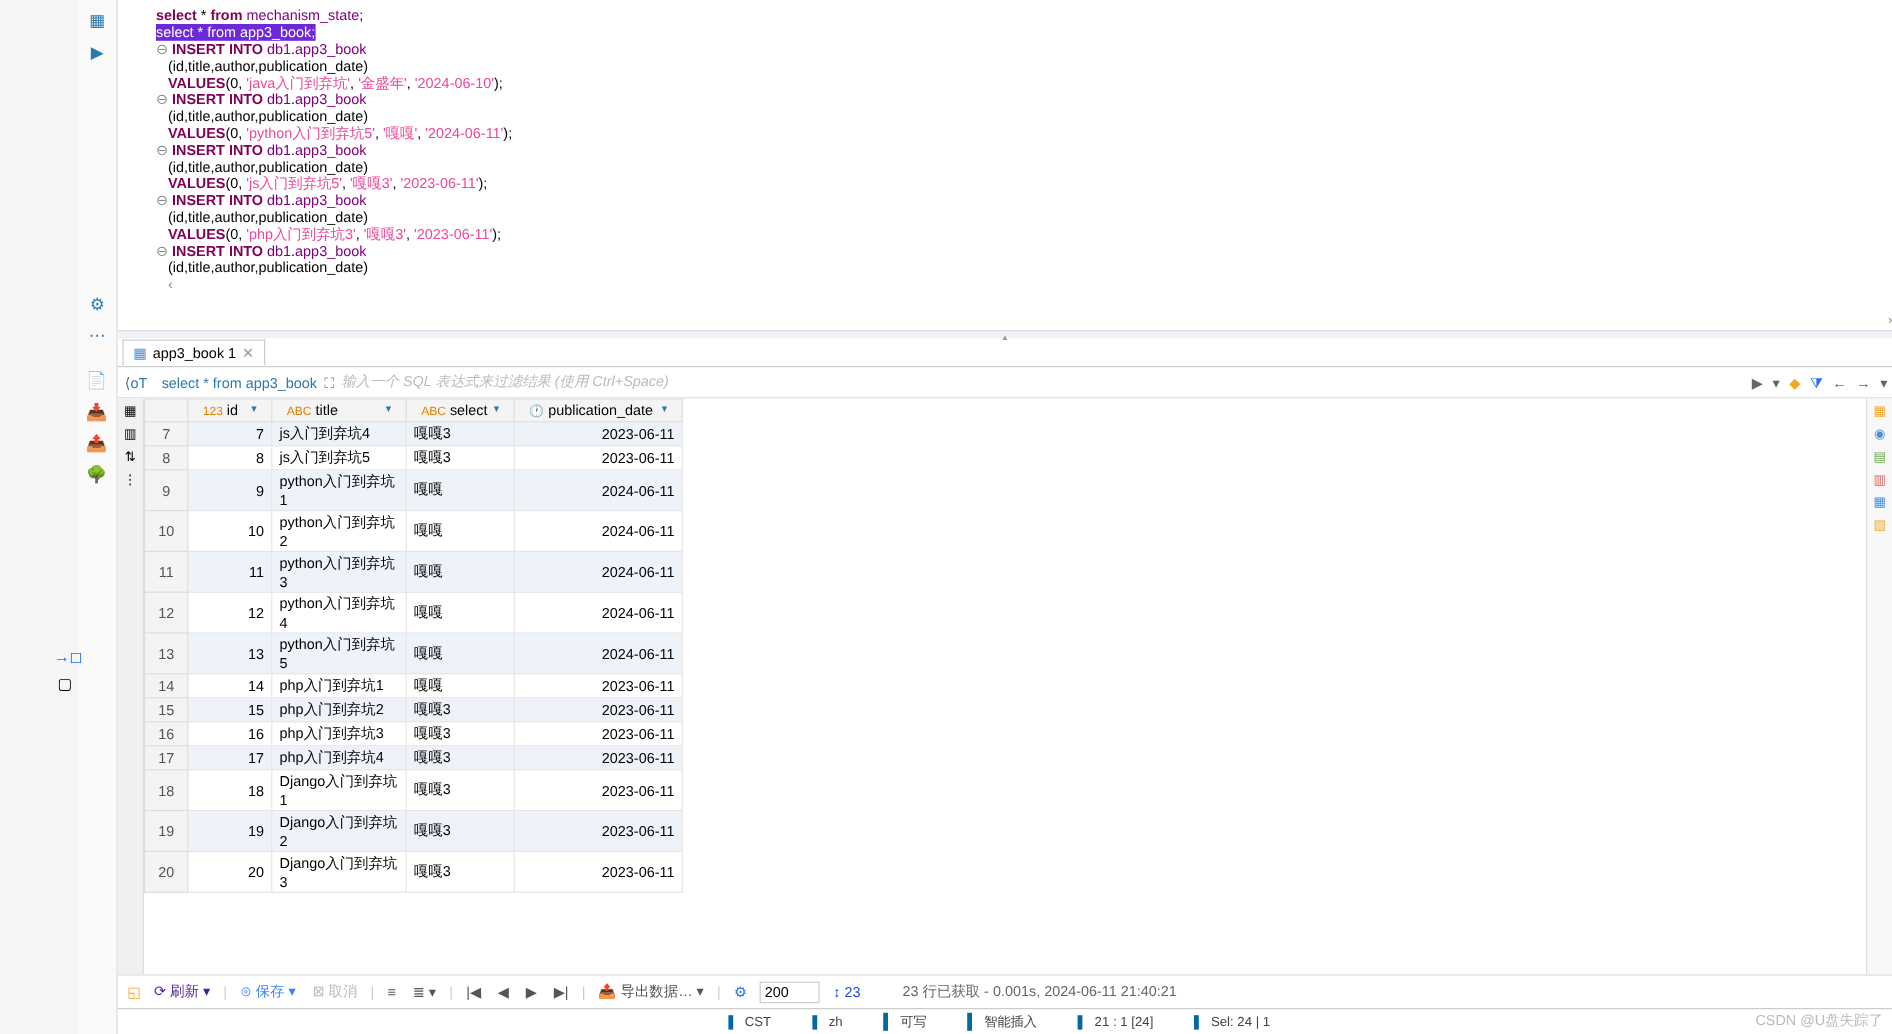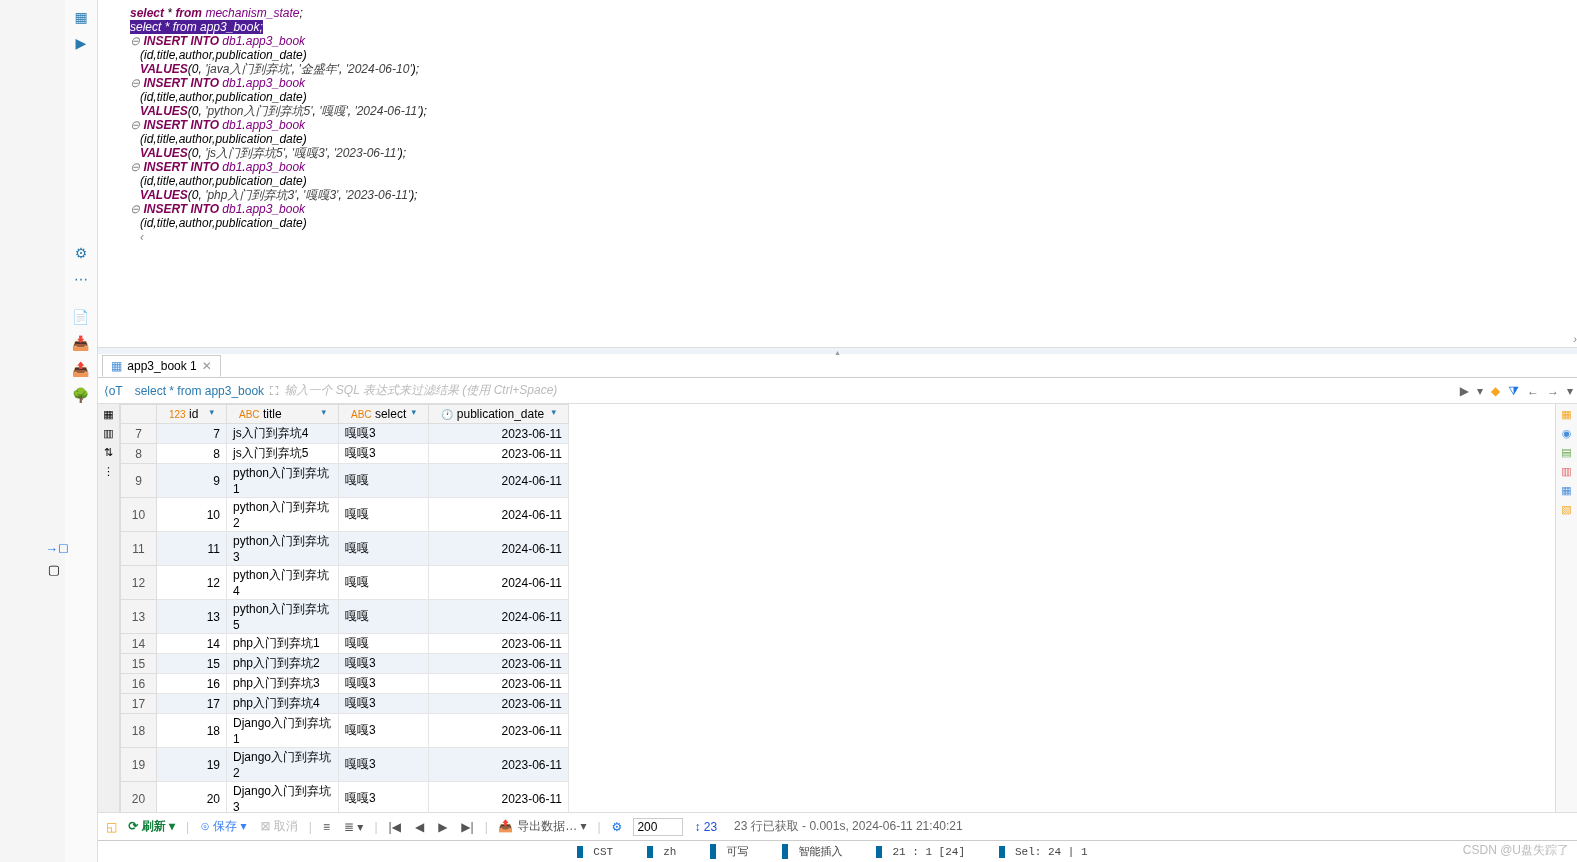--- a/index.html
+++ b/index.html
@@ -4,27 +4,27 @@
 <style>
 * { box-sizing: border-box; margin: 0; padding: 0; font-family: "Microsoft YaHei", Arial, sans-serif; }
 body { width: 1577px; height: 862px; background: #fff; overflow: hidden; position: relative; }
 .main-container { display: flex; height: 100%; }
 .far-left { width: 65px; background: #f5f5f5; position: relative; }
 .far-left .right-icons { position: absolute; right: 2px; top: 540px; display: flex; flex-direction: column; gap: 4px; }
 .far-left .right-icons span { width: 18px; height: 18px; font-size: 13px; text-align: center; cursor: pointer; }
 .side-toolbar { width: 33px; background: #fafafa; border-right: 1px solid #ddd; display: flex; flex-direction: column; padding-top: 6px; gap: 4px; }
 .side-toolbar .ticon { width: 22px; height: 22px; margin: 0 auto; display: flex; align-items: center; justify-content: center; font-size: 14px; cursor: pointer; color: #2a7ab0; }
 .content { flex: 1; display: flex; flex-direction: column; }
-.editor-area { height: 348px; overflow: hidden; position: relative; border-bottom: 1px solid #ddd; font-style: italic; }
+.editor-area { height: 276px; overflow: hidden; position: relative; border-bottom: 1px solid #ddd; }
 .editor-scroll { padding: 6px 10px; font-family: Consolas, monospace; font-size: 12px; line-height: 14px; white-space: pre; }
 .code-line { padding-left: 22px; }
 .kw { color: #7f0055; font-weight: bold; }
 .ident { color: #800080; }
-.str { color: #404040; }
-.sel-highlight { background: #4c1d95; color: #fff; }
+.str { color: #ec4899; }
+.sel-highlight { background: #6d28d9; color: #fff; }
 .sash { height: 6px; background: #eef3fa; text-align: center; font-size: 8px; color: #999; cursor: ns-resize; }
 .tab-bar { height: 24px; display: flex; align-items: center; border-bottom: 1px solid #ccc; padding-left: 4px; }
 .tab { height: 22px; padding: 2px 8px; border: 1px solid #ccc; border-bottom: 1px solid #fff; background: #fff; display: flex; align-items: center; gap: 5px; font-size: 12px; }
 .tab .close { cursor: pointer; color: #999; font-size: 12px; }
 .result-toolbar { height: 26px; display: flex; align-items: center; border-bottom: 1px solid #ddd; font-size: 12px; }
 .result-toolbar .sqlbox { color: #2a7ab0; padding: 0 6px; }
 .result-toolbar .filterhint { color: #bbb; font-style: italic; padding-left: 6px; }
 .result-toolbar .spacer { flex: 1; }
 .result-toolbar .rbtn { padding: 0 4px; cursor: pointer; color: #666; }
 .result-area { flex: 1; display: flex; overflow: hidden; }
@@ -38,26 +38,26 @@
 .data-grid td { border: 1px solid #e5e5e5; padding: 1px 6px; height: 18px; }
 .data-grid tr:nth-child(odd) td { background: #eef3fa; }
 .data-grid tr:nth-child(even) td { background: #fff; }
 .data-grid .rownum { background: #f4f4f4 !important; border: 1px solid #ddd; text-align: center; color: #555; width: 36px; }
 .data-grid .idcol { text-align: right; width: 60px; }
 .data-grid .datecol { text-align: right; }
 .right-vtabs { width: 22px; background: #f8f8f8; border-left: 1px solid #ddd; display: flex; flex-direction: column; align-items: center; gap: 6px; padding-top: 4px; }
 .right-vtabs span { font-size: 11px; cursor: pointer; }
 .bottom-toolbar { height: 28px; border-top: 1px solid #ddd; display: flex; align-items: center; font-size: 12px; gap: 8px; padding: 0 8px; }
 .bottom-toolbar .btn { cursor: pointer; color: #555; padding: 0 3px; }
-.bottom-toolbar .active { color: #15803d; font-weight: bold; }
+.bottom-toolbar .active { color: #4c1d95; }
 .bottom-toolbar .sep { color: #ccc; }
 .bottom-toolbar input[type="text"] { width: 50px; border: 1px solid #ccc; padding: 1px 3px; font-size: 12px; }
-.bottom-toolbar .status { color: #666; margin-left: 6px; }
+.bottom-toolbar .status { color: #666; margin-left: 24px; }
 .statusbar { height: 22px; border-top: 1px solid #ccc; display: flex; align-items: center; font-size: 11px; color: #444; padding: 0 8px; gap: 24px; justify-content: center; }
-.statusbar .cell { border-left: 6px solid #0369a1; padding: 0 10px; font-family: Liberation Mono, monospace; }
+.statusbar .cell { border-left: 4px solid #0369a1; padding: 0 10px; }
 .watermark { position: absolute; right: 8px; bottom: 3px; font-size: 12px; color: #bbb; }
 .scroll-right { position: absolute; right: 0; bottom: 2px; font-size: 11px; color: #888; }
 </style>
 </head>
 <body>
 
 <div class="main-container">
   <div class="far-left">
     <div class="right-icons">
       <span style="color:#1a73e8">→◻</span>

